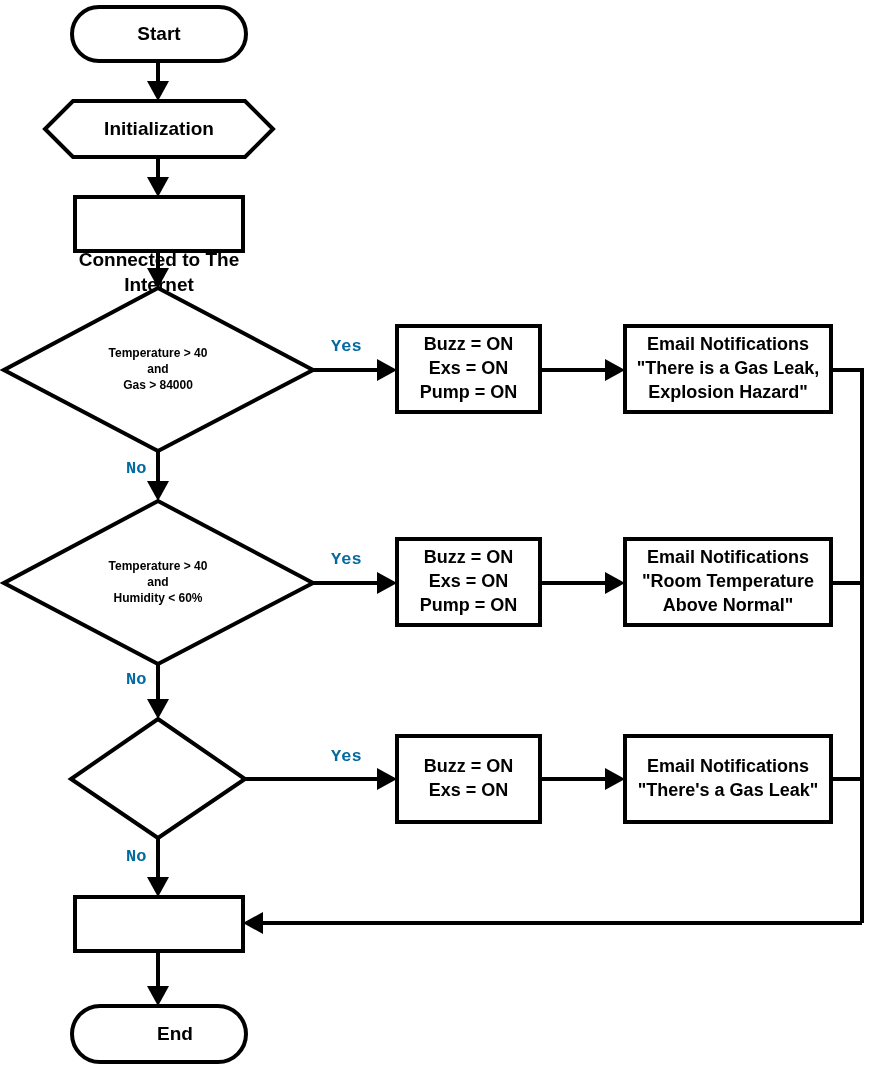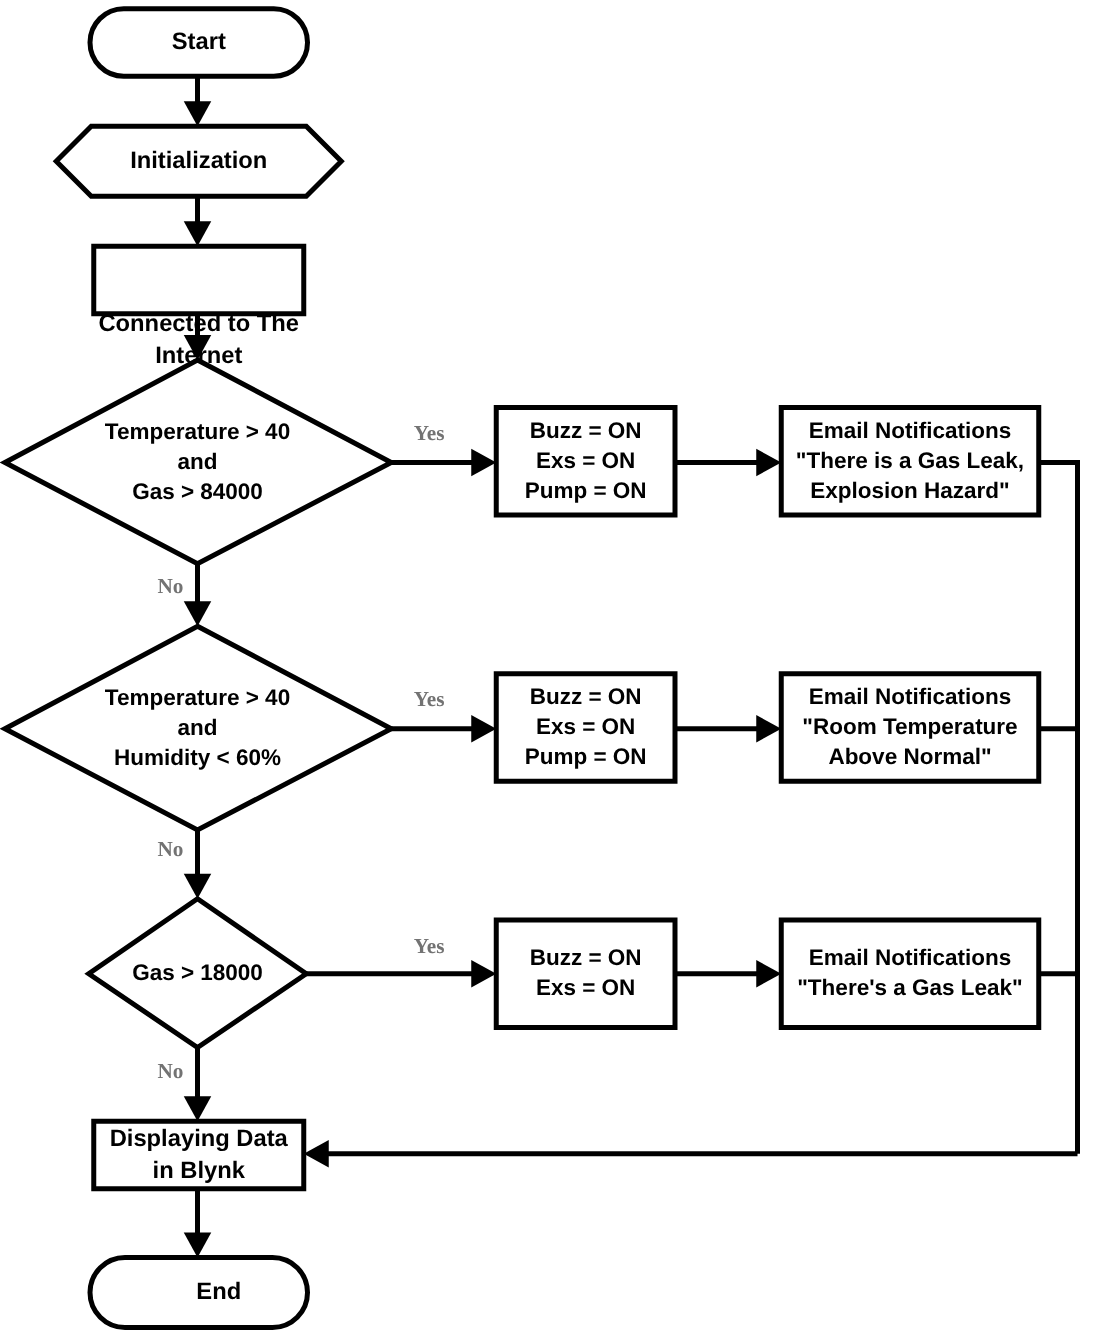--- a/index.html
+++ b/index.html
@@ -49,28 +49,28 @@
     font-family: "Liberation Sans", sans-serif;
     font-weight: bold;
     color: #000000;
     line-height: 1.32;
     pointer-events: none;
     white-space: pre-line;
   }
   .t-terminal { font-size: 19px; }
   .t-hex { font-size: 19px; }
   .t-proc { font-size: 19px; }
-  .t-dec { font-size: 18px; }
+  .t-dec { font-size: 12px; }
   .t-box { font-size: 18px; text-align: center; }
   .edge-label {
     position: absolute;
-    font-family: Liberation Serif, serif;
+    font-family: Liberation Mono, monospace;
     font-weight: bold;
     font-size: 17px;
-    color: #737373;
+    color: #0369a1;
     pointer-events: none;
     text-align: right;
   }
 </style>
 </head>
 <body>
 
 <div id="flowchart-root">
 
   <svg class="flow-svg" viewBox="0 0 875 1069">
@@ -176,29 +176,27 @@
 Humidity &lt; 60%</div>
 
   <div class="node-text t-box" style="left:397px; top:539px; width:143px; height:86px;">Buzz = ON
 Exs = ON
 Pump = ON</div>
 
   <div class="node-text t-box" style="left:627px; top:539px; width:202px; height:86px;">Email Notifications
 "Room Temperature
 Above Normal"</div>
 
-  <div class="node-text t-dec" style="left:71px; top:757px; width:174px; height:44px;">Gas &gt; 18000</div>
 
   <div class="node-text t-box" style="left:397px; top:736px; width:143px; height:86px;">Buzz = ON
 Exs = ON</div>
 
   <div class="node-text t-box" style="left:627px; top:736px; width:202px; height:86px;">Email Notifications
 "There's a Gas Leak"</div>
 
-  <div class="node-text t-proc" style="left:78px; top:897px; width:162px; height:54px;">Displaying Data in Blynk</div>
 
   <div class="node-text t-terminal" style="left:72px; top:1006px; width:174px; height:56px;padding-left:16px;">End</div>
 
   <div class="edge-label" style="left:331px; top:337px;">Yes</div>
 
   <div class="edge-label" style="left:126px; top:459px;">No</div>
 
   <div class="edge-label" style="left:331px; top:550px;">Yes</div>
 
   <div class="edge-label" style="left:126px; top:670px;">No</div>

